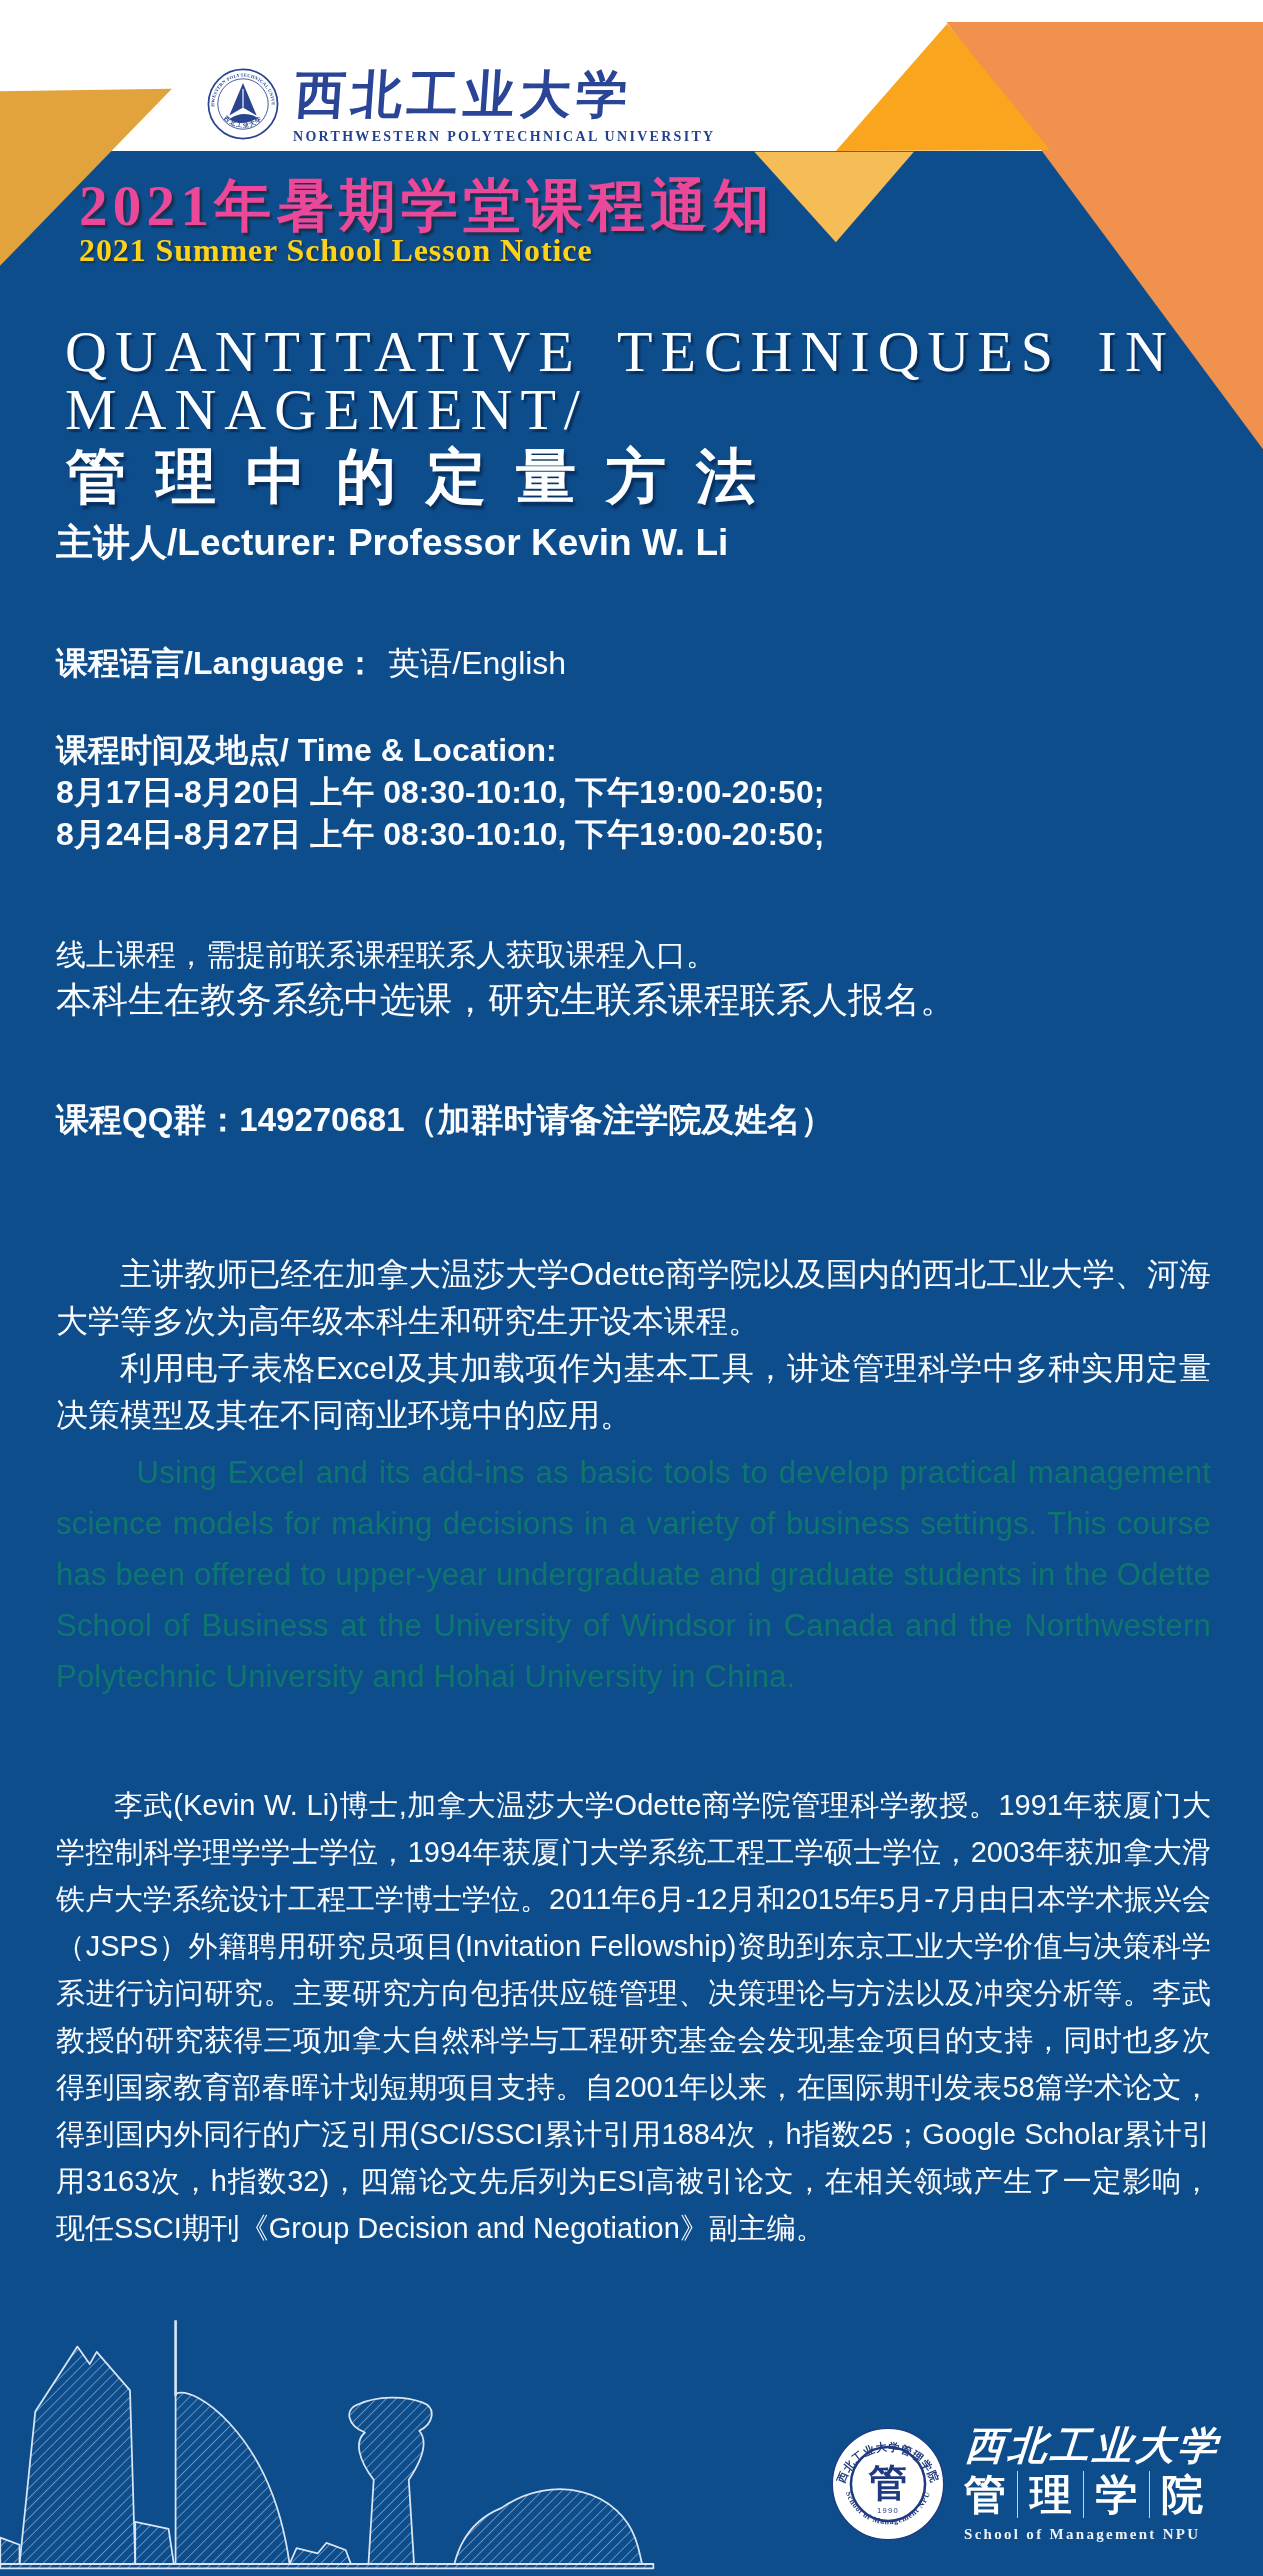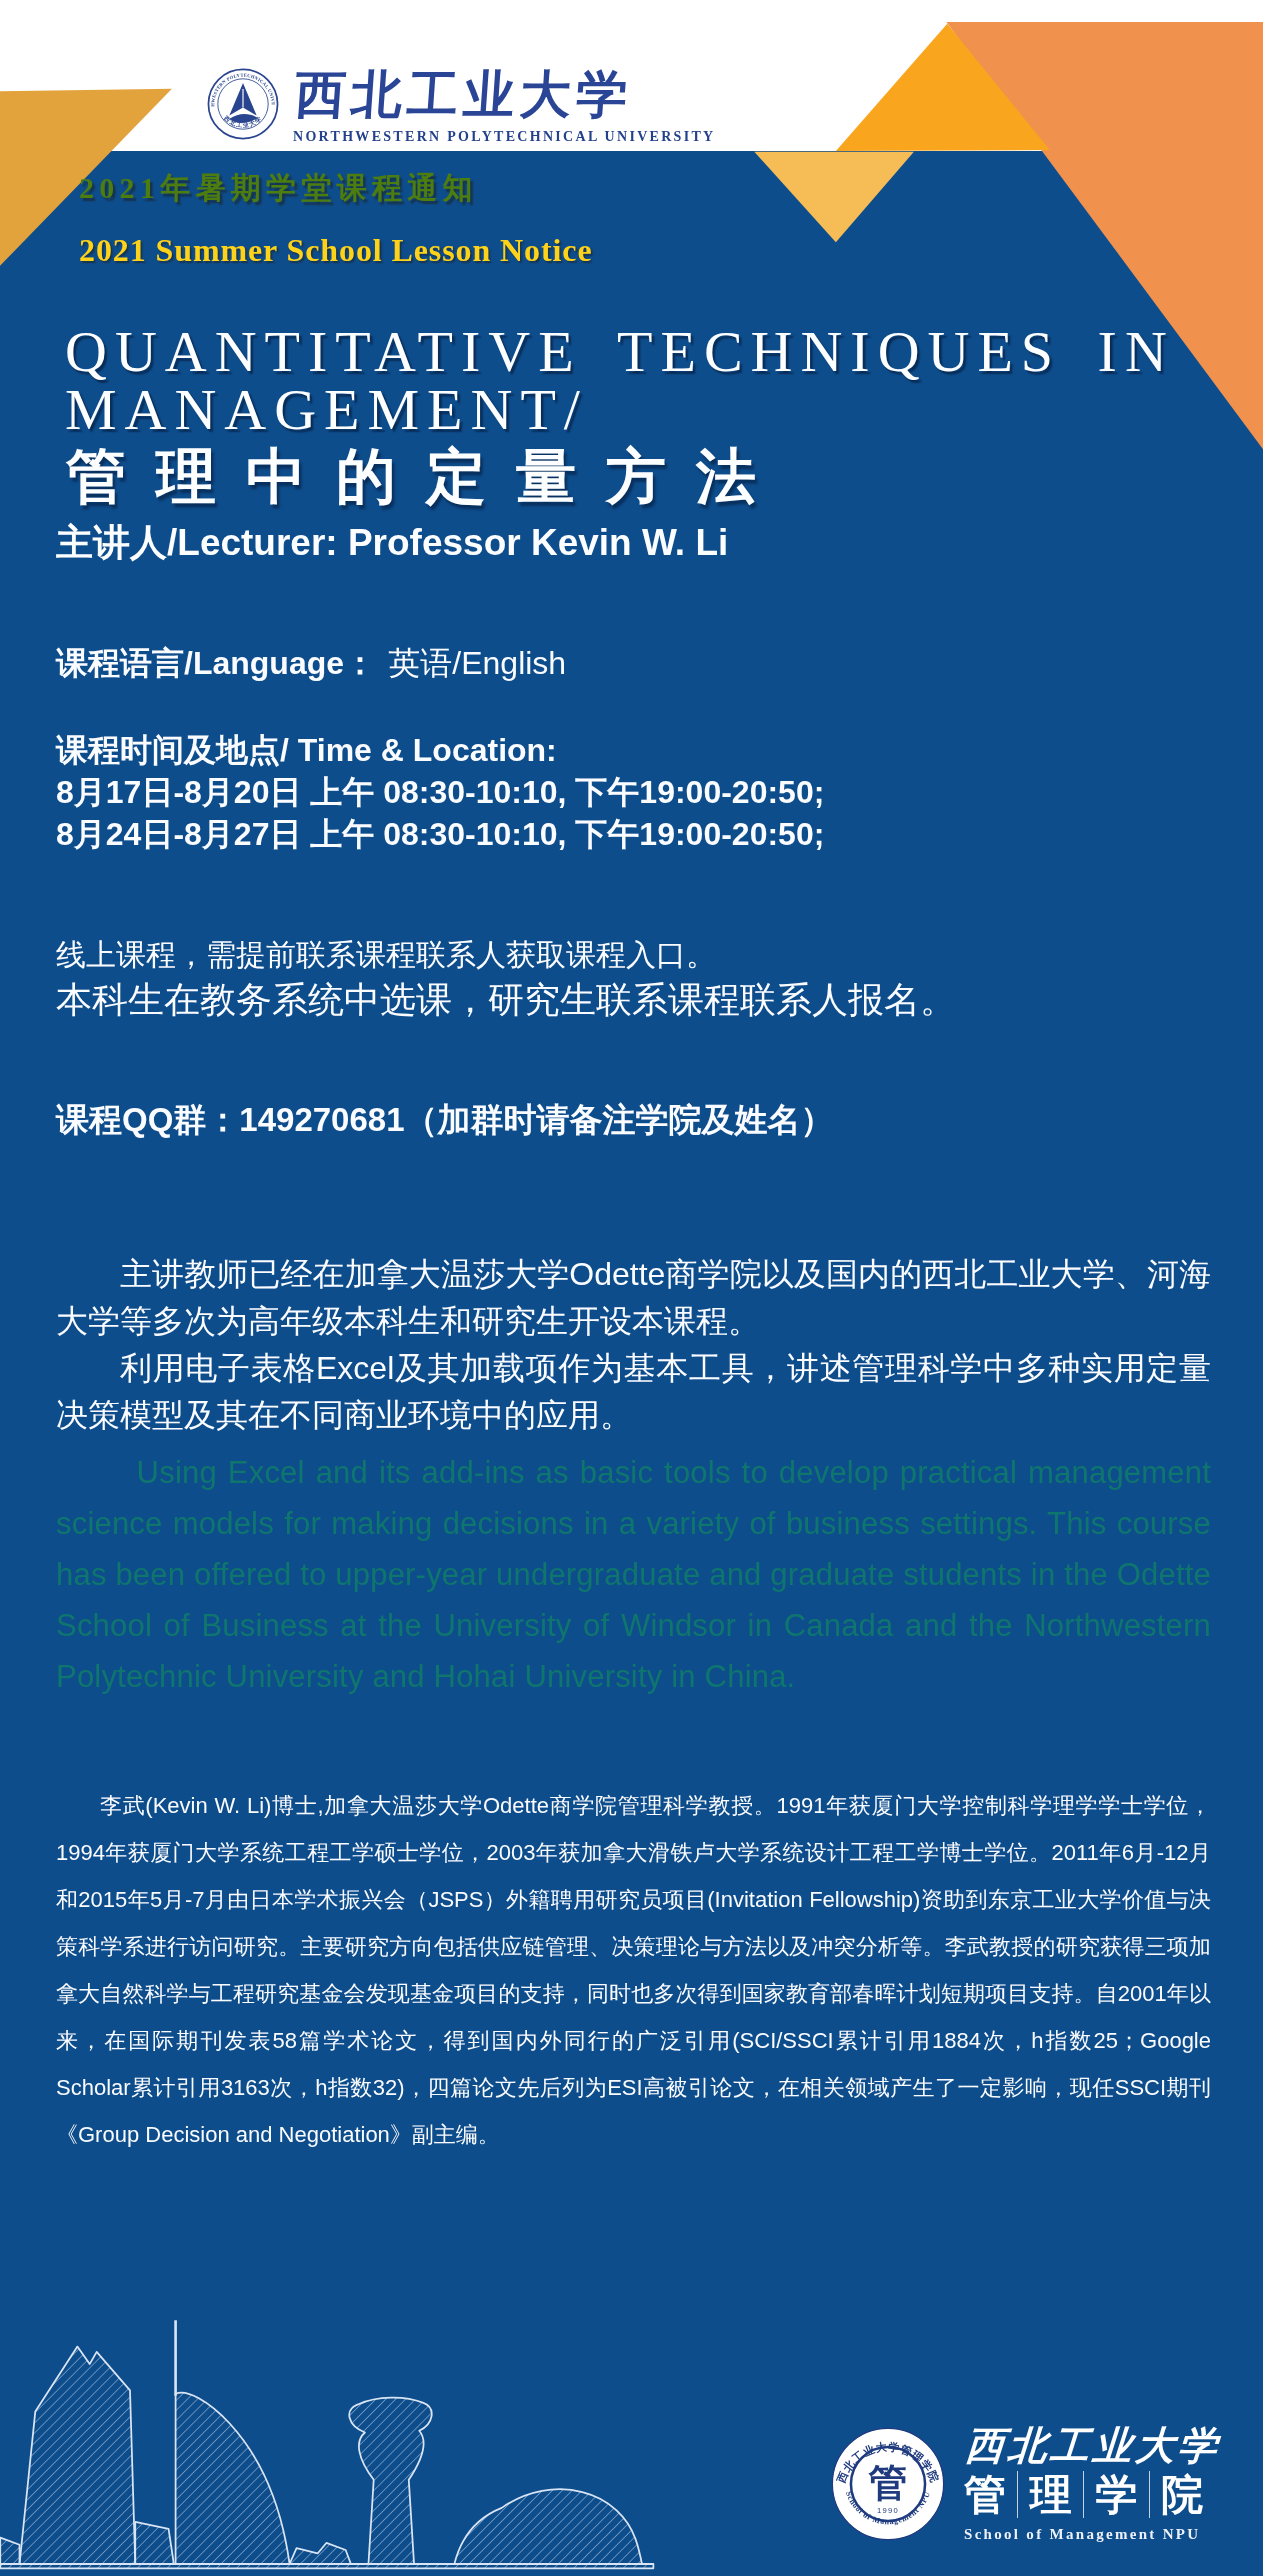--- a/index.html
+++ b/index.html
@@ -20,22 +20,22 @@
     font-size:51px; line-height:1.0; letter-spacing:5.3px; transform:skewX(-4deg); transform-origin:left bottom;
   }
   .univ-en {
     color:#24418C; font-family:"Liberation Serif", serif; font-weight:bold;
     font-size:14px; letter-spacing:2.3px; margin-top:8px; white-space:nowrap;
   }
 
   
   .notice-cn {
     position:absolute; left:79px; top:168px; z-index:4;
-    color:#4d7c0f; font-family:"Liberation Serif", serif; font-weight:bold;
-    font-size:30px; letter-spacing:5.3px; text-shadow:2.6px 2.6px 1.8px rgba(30,20,0,.45);
+    color:#ec4899; font-family:"Liberation Serif", serif; font-weight:bold;
+    font-size:57px; letter-spacing:5.3px; text-shadow:2.6px 2.6px 1.8px rgba(30,20,0,.45);
     white-space:nowrap;
   }
   .notice-en {
     position:absolute; left:79px; top:232px; z-index:4;
     color:#FFD21A; font-family:"Liberation Serif", serif; font-weight:bold;
     font-size:32px; letter-spacing:0.9px; text-shadow:1.8px 1.8px 1.8px rgba(30,20,0,.45);
     white-space:nowrap;
   }
 
   
@@ -77,21 +77,21 @@
     color:#FAFCFF; font-size:32px; line-height:47px; text-align:justify;
   }
   .abs-body p { margin:0; text-indent:2em; }
   .abs-en {
     position:absolute; left:56px; top:1447px; width:1155px; z-index:2;
     color:#0f766e; font-size:31px; line-height:51px; text-align:justify;
     text-indent:2.6em; letter-spacing:0.2px;
   }
   .rep-bio {
     position:absolute; left:56px; top:1782px; width:1155px; z-index:2;
-    color:#FAFCFF; font-size:22px; line-height:47px; text-align:justify; text-indent:2em;
+    color:#FAFCFF; font-size:29px; line-height:47px; text-align:justify; text-indent:2em;
   }
 
   
   .skyline { position:absolute; left:0; bottom:5.3px; z-index:2; }
   .footer-brand { position:absolute; right:44px; bottom:33px; z-index:2; display:flex; align-items:center; }
   .mgmt-badge-svg { width:118px; height:118px; flex:0 0 auto; }
   .fb-text { margin-left:17.5px; }
   .fb-cn {
     color:#ffffff; font-family:"Liberation Serif", serif; font-weight:bold; font-style:italic;
     font-size:39px; line-height:1.1; letter-spacing:3.5px; transform:skewX(-4deg); transform-origin:left bottom;

